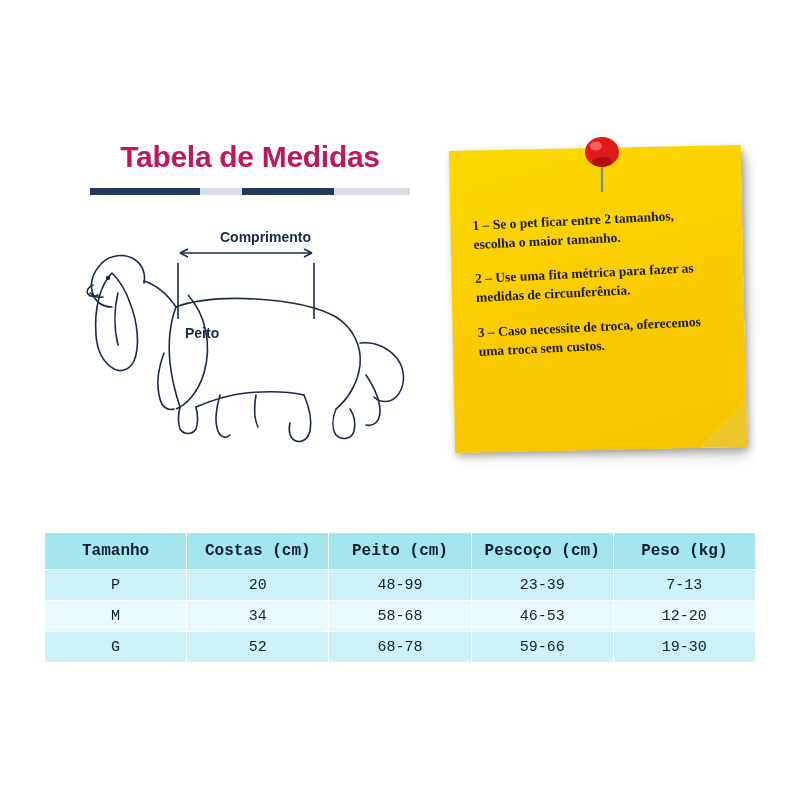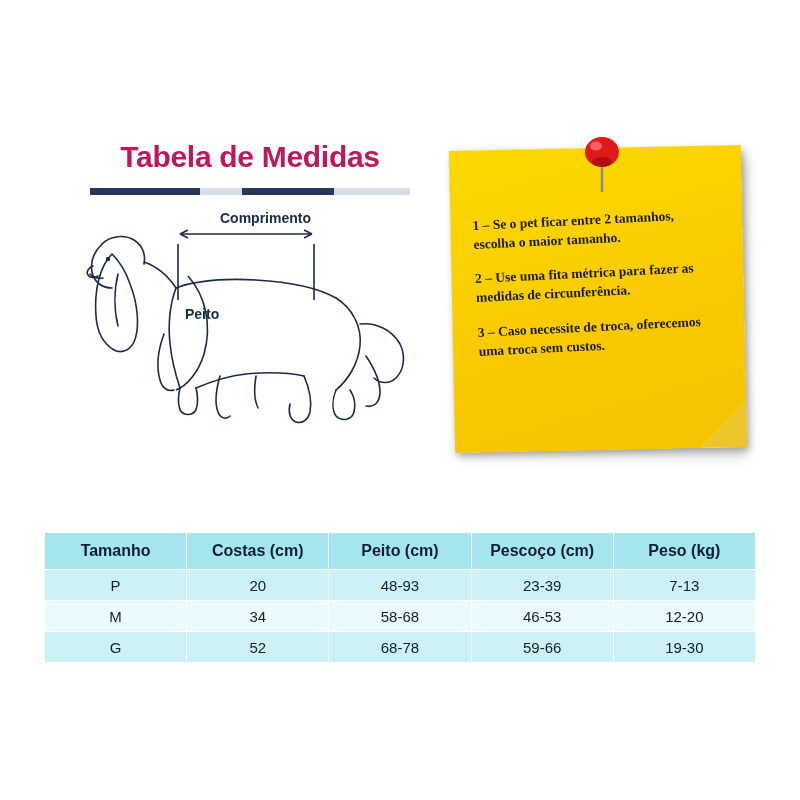--- a/index.html
+++ b/index.html
@@ -44,21 +44,21 @@
     height: 7px;
   }
   .rule span { display: block; height: 100%; }
   .rule .seg-dark { background: #24365c; }
   .rule .seg-light { background: #d8dde5; }
 
   .dog-area {
     position: relative;
     width: 380px;
     height: 250px;
-    margin-top: 9px;
+    margin-top: 28px;
   }
   .dog-svg {
     position: absolute;
     left: 0;
     top: 0;
   }
   .lbl {
     position: absolute;
     font-size: 14px;
     font-weight: bold;
@@ -144,20 +144,21 @@
   .table-wrap {
     position: absolute;
     left: 44px;
     top: 532px;
     width: 712px;
   }
   table.sizes {
     border-collapse: collapse;
     width: 712px;
     table-layout: fixed;
+    font-family: Liberation Mono, monospace;
   }
   table.sizes th {
     background: #9fe7ef;
     background: #a5e6ee;
     color: #0f1f33;
     font-size: 16px;
     font-weight: bold;
     height: 34px;
     text-align: center;
     border: 1px solid #ffffff;
@@ -268,21 +269,21 @@
           <th>Costas (cm)</th>
           <th>Peito (cm)</th>
           <th>Pescoço (cm)</th>
           <th>Peso (kg)</th>
         </tr>
       </thead>
       <tbody>
         <tr class="even">
           <td>P</td>
           <td>20</td>
-          <td>48-93</td>
+          <td>48-99</td>
           <td>23-39</td>
           <td>7-13</td>
         </tr>
         <tr class="odd">
           <td>M</td>
           <td>34</td>
           <td>58-68</td>
           <td>46-53</td>
           <td>12-20</td>
         </tr>

